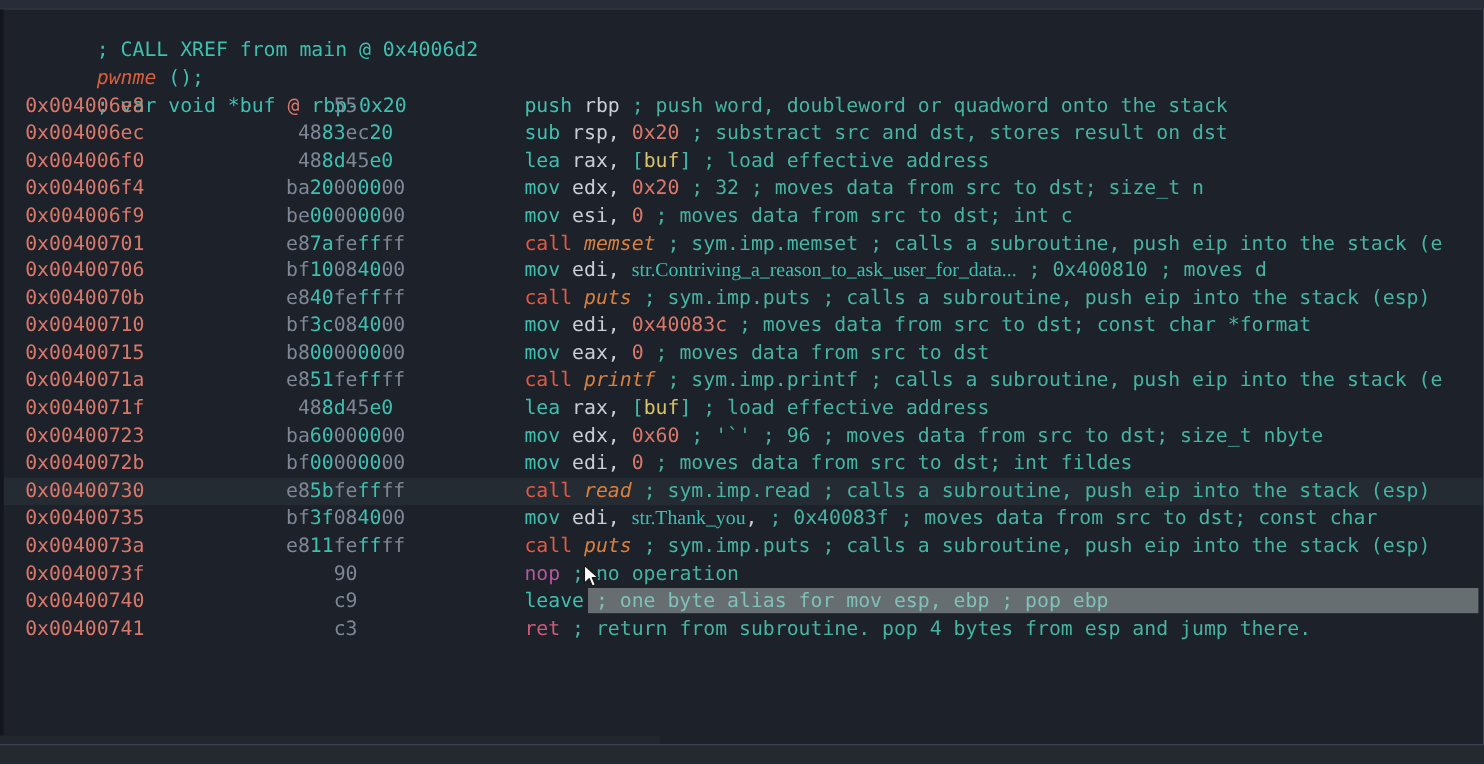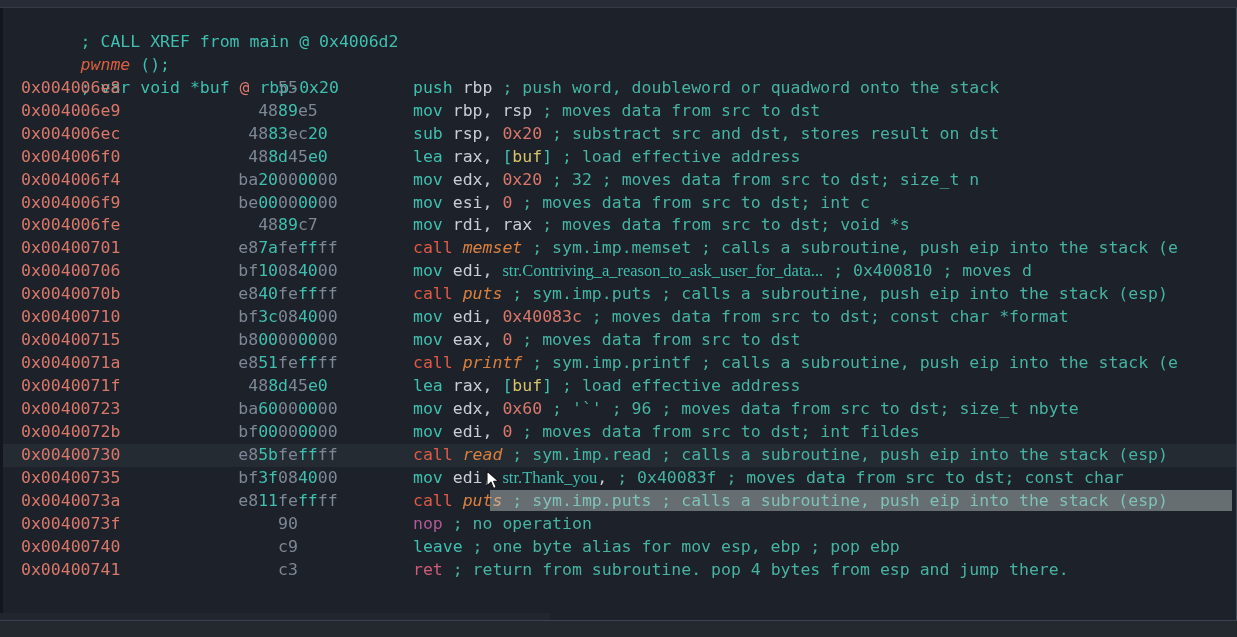--- a/index.html
+++ b/index.html
@@ -62,20 +62,21 @@
   }
   .c-bytes {
     display: inline-block;
     width: 250px;
     box-sizing: border-box;
     color: #7e8795;
     text-align: center;
   }
   .c-text {
     display: inline;
+    margin-left: 24px;
   }
   
   .row-meta {
     padding-left: 18px;
     white-space: pre;
     font-size: 16.5px;
     height: 22.95px;
     line-height: 22.95px;
   }
   
@@ -173,26 +174,24 @@
     <div class="row-meta">
       <span class="t-fn">pwnme</span><span class="t-paren"> ();</span>
     </div>
 
     <div class="row-meta">
       <span class="t-comment">; var void *buf </span><span class="t-at">@</span><span class="t-comment"> rbp-0x20</span>
     </div>
 
     <div class="rows" id="rows-host" style="position:relative">
         <div class="row"><span class="c-addr">0x004006e8</span><span class="c-bytes"><span class="t-hexlo">55</span></span><span class="c-text"><span class="t-mnem">push</span><span><span class="t-reg"> rbp</span></span><span class="t-desc"> ; push word, doubleword or quadword onto the stack</span></span></div>
-        <div class="row"><span class="c-addr">0x004006e9</span><span class="c-bytes"><span class="t-hexlo">48</span><span class="t-hexhi">89</span><span class="t-hexlo">e5</span></span><span class="c-text"><span class="t-mnem">mov</span><span><span class="t-reg"> rbp, rsp</span></span><span class="t-desc"> ; moves data from src to dst</span></span></div>
         <div class="row"><span class="c-addr">0x004006ec</span><span class="c-bytes"><span class="t-hexlo">48</span><span class="t-hexhi">83</span><span class="t-hexlo">ec</span><span class="t-hexhi">20</span></span><span class="c-text"><span class="t-mnem">sub</span><span><span class="t-reg"> rsp, <span class="t-num">0x20</span></span></span><span class="t-desc"> ; substract src and dst, stores result on dst</span></span></div>
         <div class="row"><span class="c-addr">0x004006f0</span><span class="c-bytes"><span class="t-hexlo">48</span><span class="t-hexhi">8d</span><span class="t-hexlo">45</span><span class="t-hexhi">e0</span></span><span class="c-text"><span class="t-mnem">lea</span><span><span class="t-reg"> rax, <span class="t-paren">[</span><span class="t-var">buf</span><span class="t-paren">]</span></span></span><span class="t-desc"> ; load effective address</span></span></div>
         <div class="row"><span class="c-addr">0x004006f4</span><span class="c-bytes"><span class="t-hexlo">ba</span><span class="t-hexhi">20</span><span class="t-hexlo">00</span><span class="t-hexhi">00</span><span class="t-hexlo">00</span></span><span class="c-text"><span class="t-mnem">mov</span><span><span class="t-reg"> edx, <span class="t-num">0x20</span></span></span><span class="t-desc"> ; 32 ; moves data from src to dst; size_t n</span></span></div>
         <div class="row"><span class="c-addr">0x004006f9</span><span class="c-bytes"><span class="t-hexlo">be</span><span class="t-hexhi">00</span><span class="t-hexlo">00</span><span class="t-hexhi">00</span><span class="t-hexlo">00</span></span><span class="c-text"><span class="t-mnem">mov</span><span><span class="t-reg"> esi, <span class="t-num">0</span></span></span><span class="t-desc"> ; moves data from src to dst; int c</span></span></div>
-        <div class="row"><span class="c-addr">0x004006fe</span><span class="c-bytes"><span class="t-hexlo">48</span><span class="t-hexhi">89</span><span class="t-hexlo">c7</span></span><span class="c-text"><span class="t-mnem">mov</span><span><span class="t-reg"> rdi, rax</span></span><span class="t-desc"> ; moves data from src to dst; void *s</span></span></div>
         <div class="row"><span class="c-addr">0x00400701</span><span class="c-bytes"><span class="t-hexlo">e8</span><span class="t-hexhi">7a</span><span class="t-hexlo">fe</span><span class="t-hexhi">ff</span><span class="t-hexlo">ff</span></span><span class="c-text"><span class="t-mnem-call">call</span><span><span class="t-callee"> memset</span></span><span class="t-desc"> ; sym.imp.memset ; calls a subroutine, push eip into the stack (e</span></span></div>
         <div class="row"><span class="c-addr">0x00400706</span><span class="c-bytes"><span class="t-hexlo">bf</span><span class="t-hexhi">10</span><span class="t-hexlo">08</span><span class="t-hexhi">40</span><span class="t-hexlo">00</span></span><span class="c-text"><span class="t-mnem">mov</span><span><span class="t-reg"> edi, <span class="t-str">str.Contriving_a_reason_to_ask_user_for_data...</span></span></span><span class="t-desc"> ; 0x400810 ; moves d</span></span></div>
         <div class="row"><span class="c-addr">0x0040070b</span><span class="c-bytes"><span class="t-hexlo">e8</span><span class="t-hexhi">40</span><span class="t-hexlo">fe</span><span class="t-hexhi">ff</span><span class="t-hexlo">ff</span></span><span class="c-text"><span class="t-mnem-call">call</span><span><span class="t-callee"> puts</span></span><span class="t-desc"> ; sym.imp.puts ; calls a subroutine, push eip into the stack (esp)</span></span></div>
         <div class="row"><span class="c-addr">0x00400710</span><span class="c-bytes"><span class="t-hexlo">bf</span><span class="t-hexhi">3c</span><span class="t-hexlo">08</span><span class="t-hexhi">40</span><span class="t-hexlo">00</span></span><span class="c-text"><span class="t-mnem">mov</span><span><span class="t-reg"> edi, <span class="t-num">0x40083c</span></span></span><span class="t-desc"> ; moves data from src to dst; const char *format</span></span></div>
         <div class="row"><span class="c-addr">0x00400715</span><span class="c-bytes"><span class="t-hexlo">b8</span><span class="t-hexhi">00</span><span class="t-hexlo">00</span><span class="t-hexhi">00</span><span class="t-hexlo">00</span></span><span class="c-text"><span class="t-mnem">mov</span><span><span class="t-reg"> eax, <span class="t-num">0</span></span></span><span class="t-desc"> ; moves data from src to dst</span></span></div>
         <div class="row"><span class="c-addr">0x0040071a</span><span class="c-bytes"><span class="t-hexlo">e8</span><span class="t-hexhi">51</span><span class="t-hexlo">fe</span><span class="t-hexhi">ff</span><span class="t-hexlo">ff</span></span><span class="c-text"><span class="t-mnem-call">call</span><span><span class="t-callee"> printf</span></span><span class="t-desc"> ; sym.imp.printf ; calls a subroutine, push eip into the stack (e</span></span></div>
         <div class="row"><span class="c-addr">0x0040071f</span><span class="c-bytes"><span class="t-hexlo">48</span><span class="t-hexhi">8d</span><span class="t-hexlo">45</span><span class="t-hexhi">e0</span></span><span class="c-text"><span class="t-mnem">lea</span><span><span class="t-reg"> rax, <span class="t-paren">[</span><span class="t-var">buf</span><span class="t-paren">]</span></span></span><span class="t-desc"> ; load effective address</span></span></div>
         <div class="row"><span class="c-addr">0x00400723</span><span class="c-bytes"><span class="t-hexlo">ba</span><span class="t-hexhi">60</span><span class="t-hexlo">00</span><span class="t-hexhi">00</span><span class="t-hexlo">00</span></span><span class="c-text"><span class="t-mnem">mov</span><span><span class="t-reg"> edx, <span class="t-num">0x60</span></span></span><span class="t-desc"> ; '`' ; 96 ; moves data from src to dst; size_t nbyte</span></span></div>
         <div class="row"><span class="c-addr">0x0040072b</span><span class="c-bytes"><span class="t-hexlo">bf</span><span class="t-hexhi">00</span><span class="t-hexlo">00</span><span class="t-hexhi">00</span><span class="t-hexlo">00</span></span><span class="c-text"><span class="t-mnem">mov</span><span><span class="t-reg"> edi, <span class="t-num">0</span></span></span><span class="t-desc"> ; moves data from src to dst; int fildes</span></span></div>
         <div class="row hl"><span class="c-addr">0x00400730</span><span class="c-bytes"><span class="t-hexlo">e8</span><span class="t-hexhi">5b</span><span class="t-hexlo">fe</span><span class="t-hexhi">ff</span><span class="t-hexlo">ff</span></span><span class="c-text"><span class="t-mnem-call">call</span><span><span class="t-callee"> read</span></span><span class="t-desc"> ; sym.imp.read ; calls a subroutine, push eip into the stack (esp)</span></span></div>

